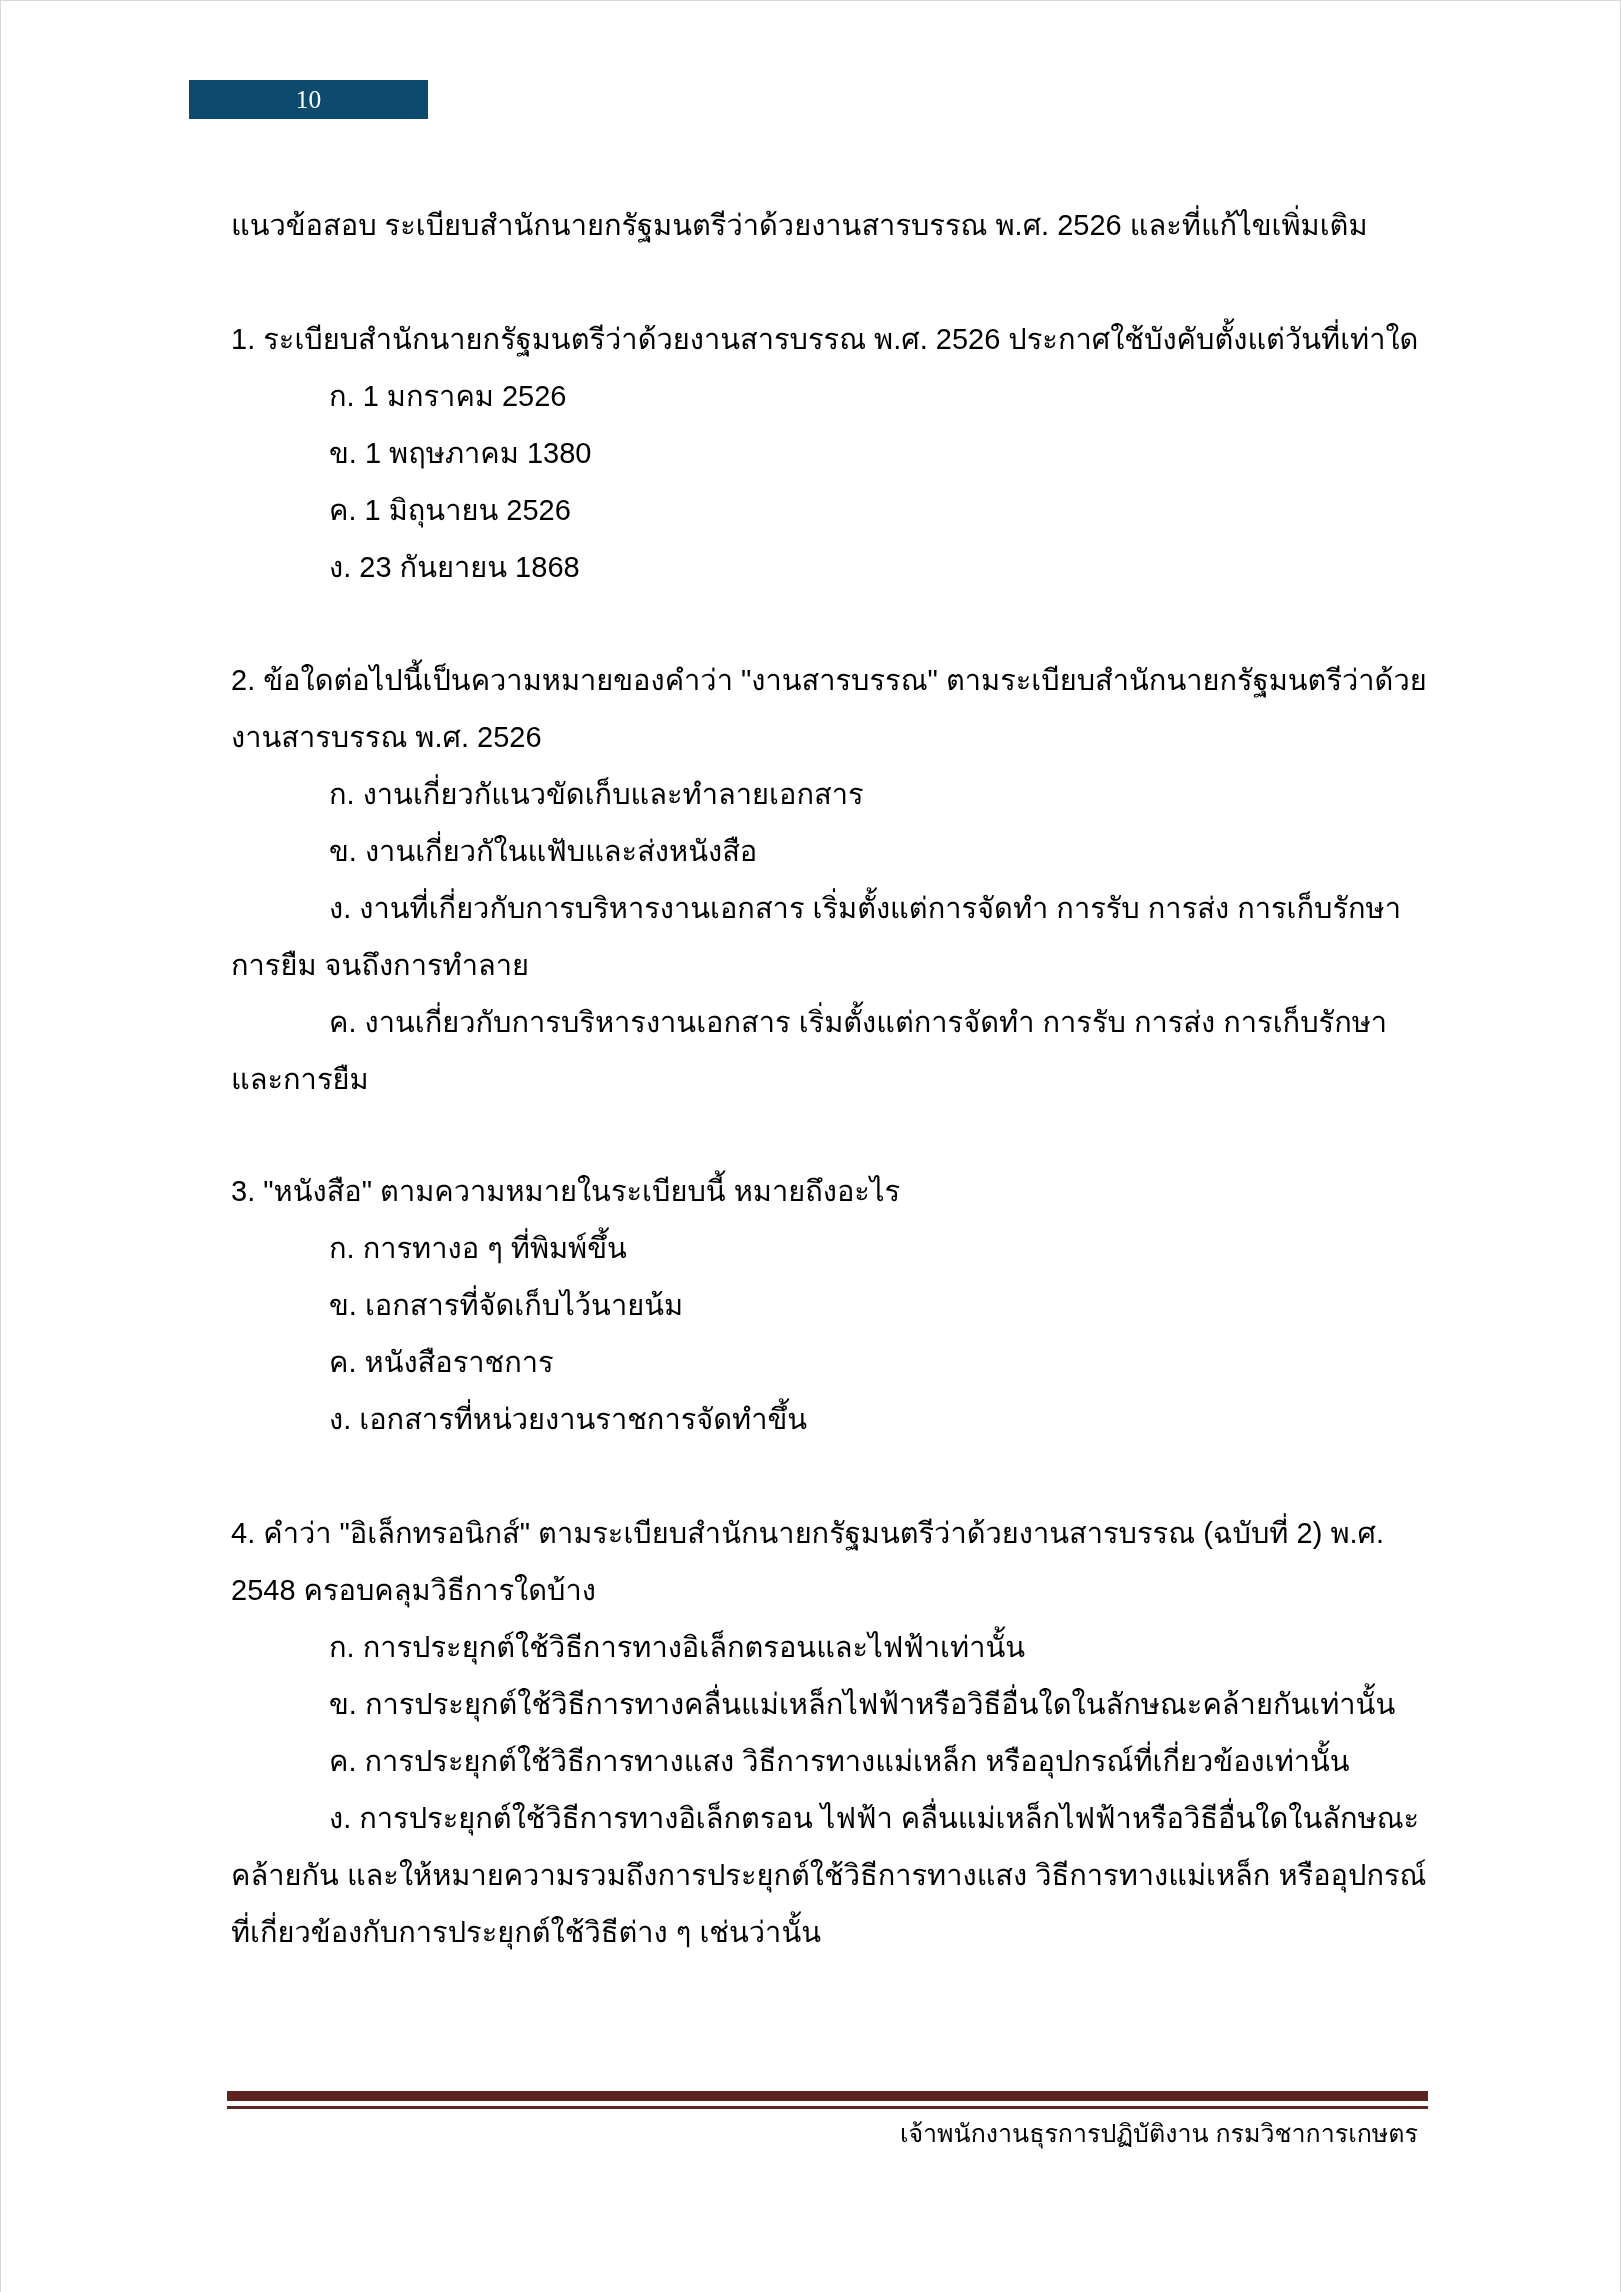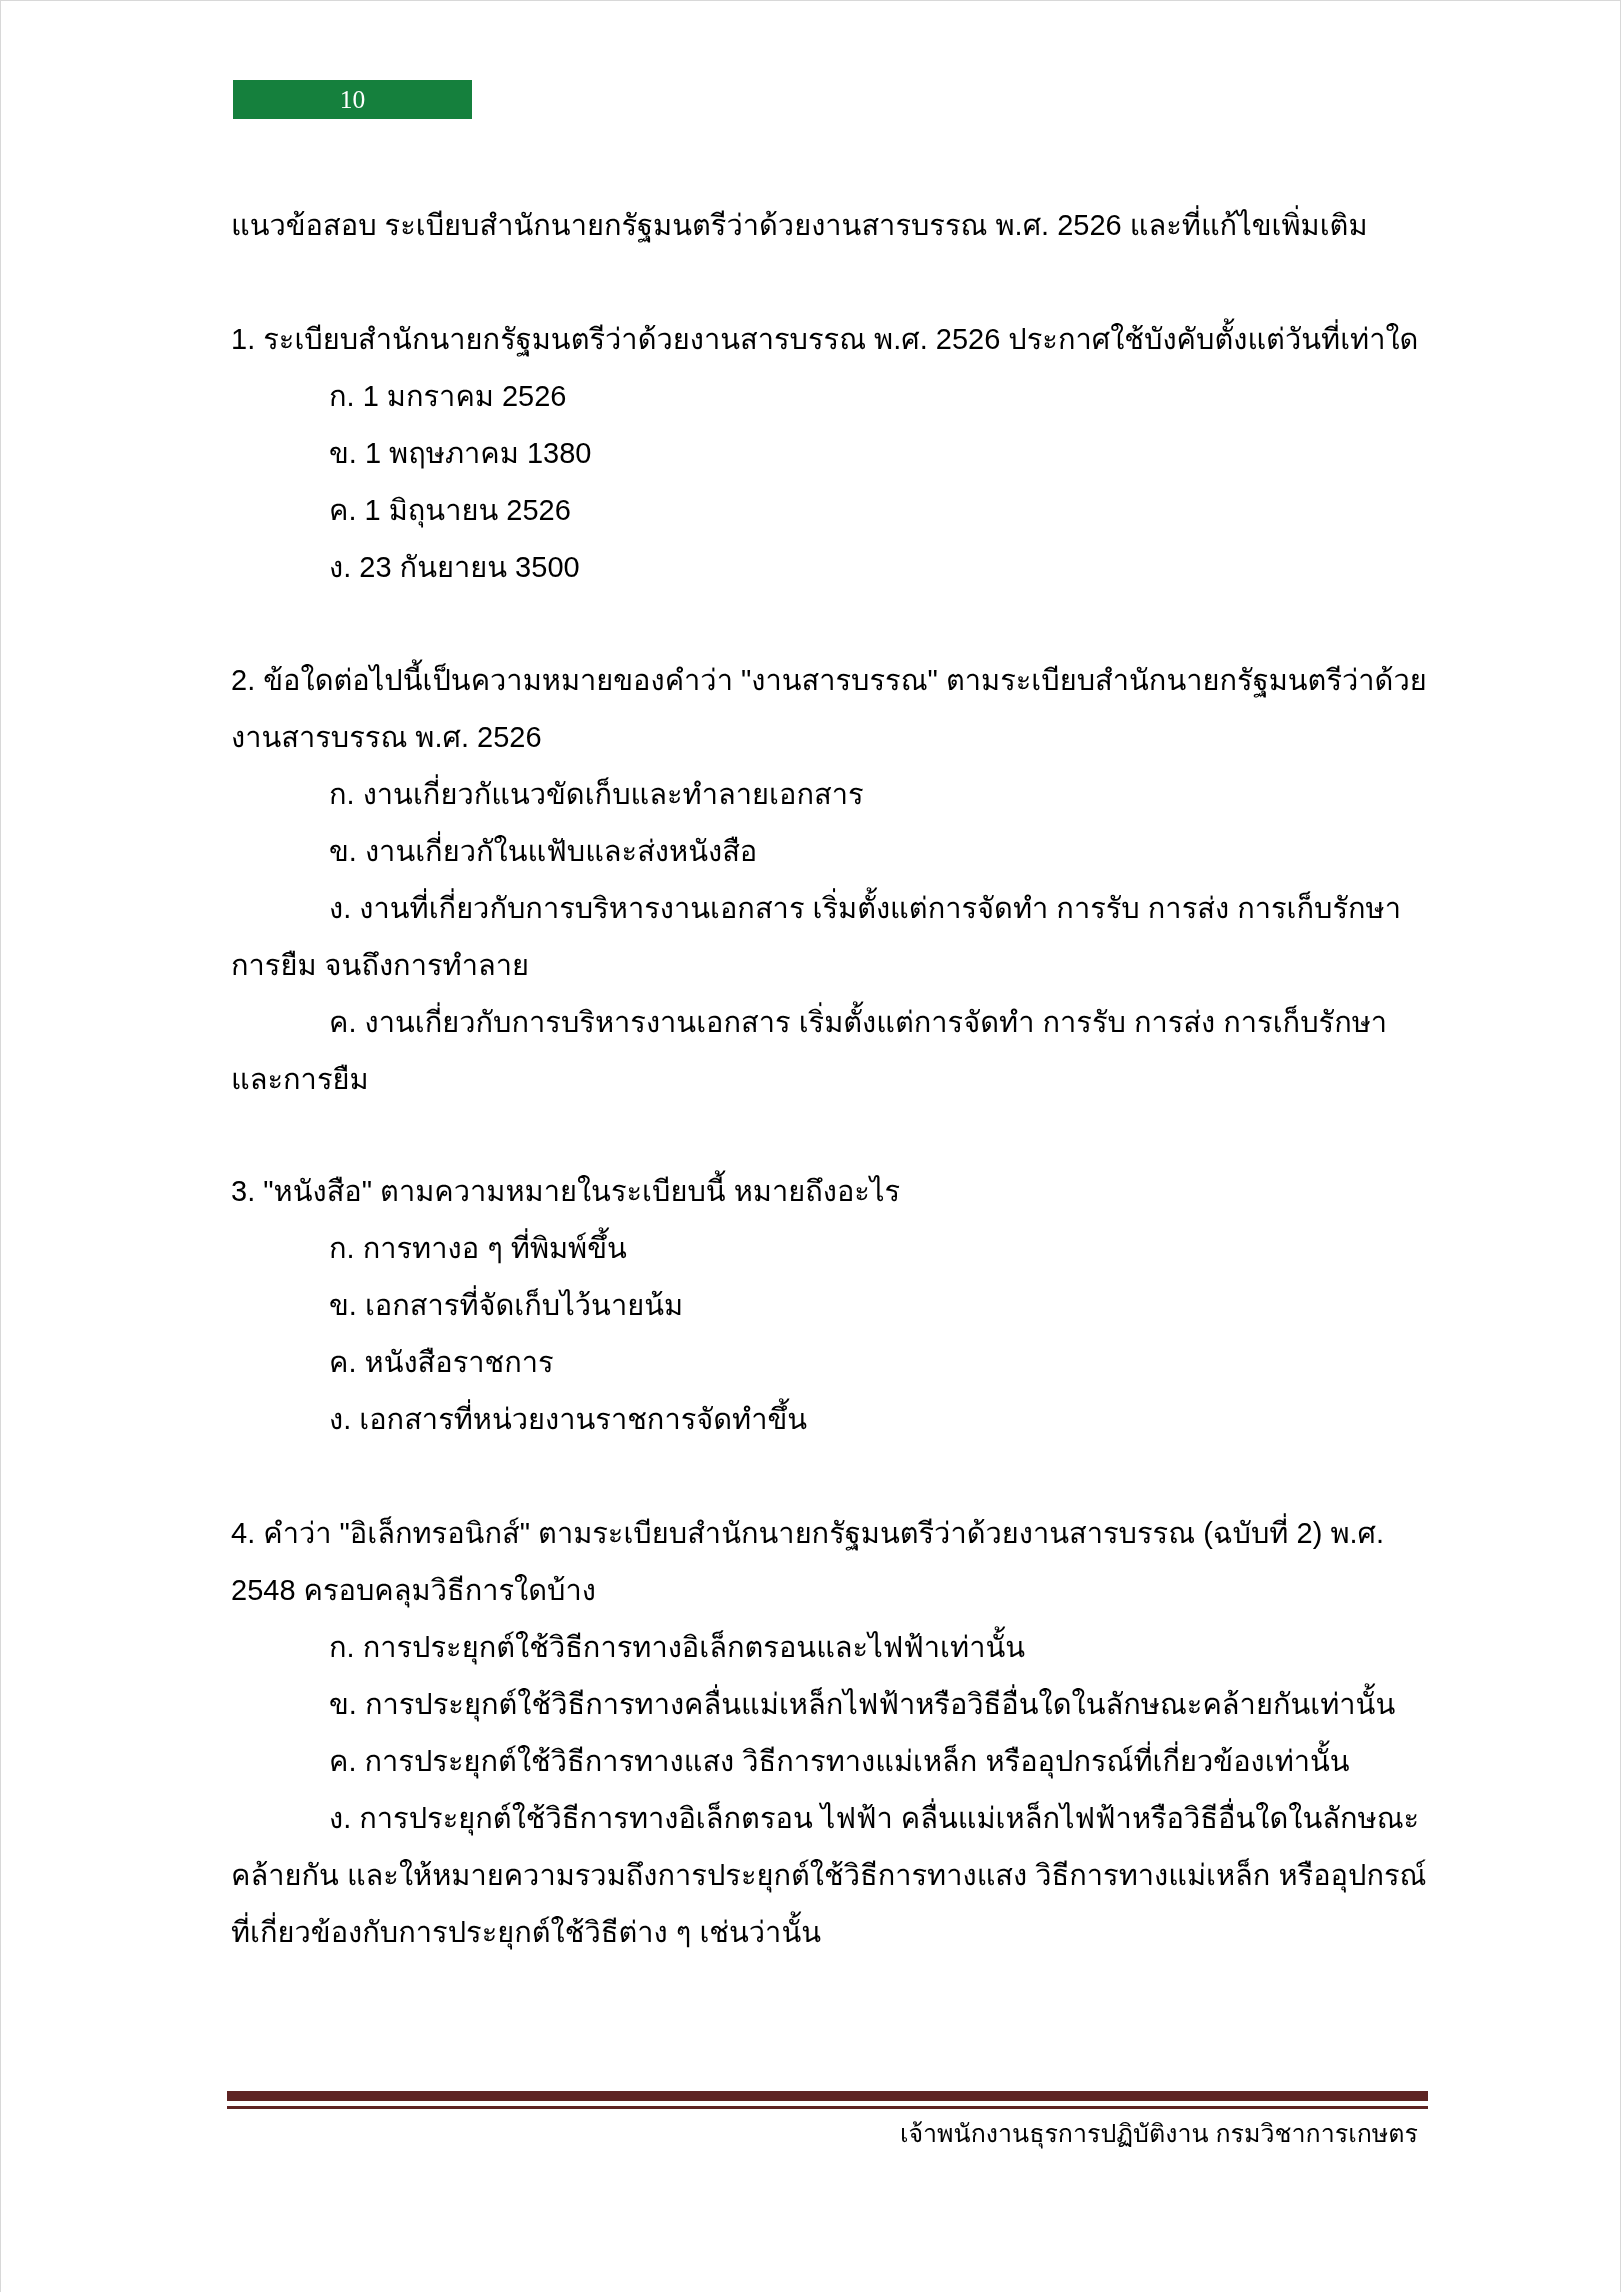--- a/index.html
+++ b/index.html
@@ -47,32 +47,32 @@
     position:absolute; left:227px; top:2109px; width:1191px;
     text-align:right; font-size:25px; line-height:49px;
     padding-right:9.8px;
   }
 </style>
 </head>
 <body>
 
 <div class="page">
 
-  <div class="pagenum-box" style="background-color: #15803d; margin-left: 44px;">
+  <div class="pagenum-box" style="background-color: #0c4a6e;">
     <span>10</span>
   </div>
 
   <div class="doc-title">แนวข้อสอบ ระเบียบสำนักนายกรัฐมนตรีว่าด้วยงานสารบรรณ พ.ศ. 2526 และที่แก้ไขเพิ่มเติม</div>
 
   <section class="question q1">
     <p class="q-text">1. ระเบียบสำนักนายกรัฐมนตรีว่าด้วยงานสารบรรณ พ.ศ. 2526 ประกาศใช้บังคับตั้งแต่วันที่เท่าใด</p>
     <p class="option">ก. 1 มกราคม 2526</p>
     <p class="option">ข. 1 พฤษภาคม 1380</p>
     <p class="option">ค. 1 มิถุนายน 2526</p>
-    <p class="option">ง. 23 กันยายน 3500</p>
+    <p class="option">ง. 23 กันยายน 1868</p>
   </section>
 
   <section class="question q2">
     <p class="q-text">2. ข้อใดต่อไปนี้เป็นความหมายของคำว่า "งานสารบรรณ" ตามระเบียบสำนักนายกรัฐมนตรีว่าด้วยงานสารบรรณ พ.ศ. 2526</p>
     <p class="option">ก. งานเกี่ยวกัแนวขัดเก็บและทำลายเอกสาร</p>
     <p class="option">ข. งานเกี่ยวกัในแฟับและส่งหนังสือ</p>
     <p class="option">ง. งานที่เกี่ยวกับการบริหารงานเอกสาร เริ่มตั้งแต่การจัดทำ การรับ การส่ง การเก็บรักษา การยืม จนถึงการทำลาย</p>
     <p class="option">ค. งานเกี่ยวกับการบริหารงานเอกสาร เริ่มตั้งแต่การจัดทำ การรับ การส่ง การเก็บรักษา และการยืม</p>
   </section>
 

